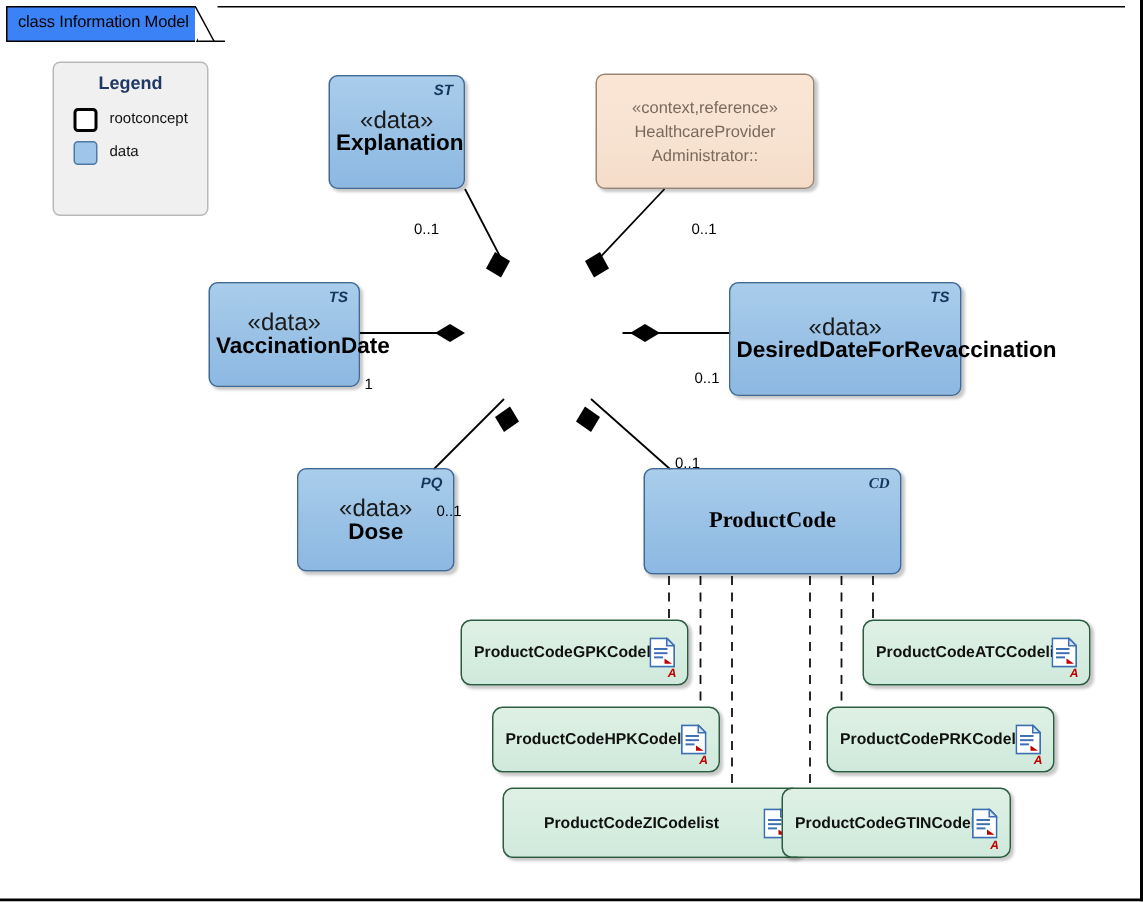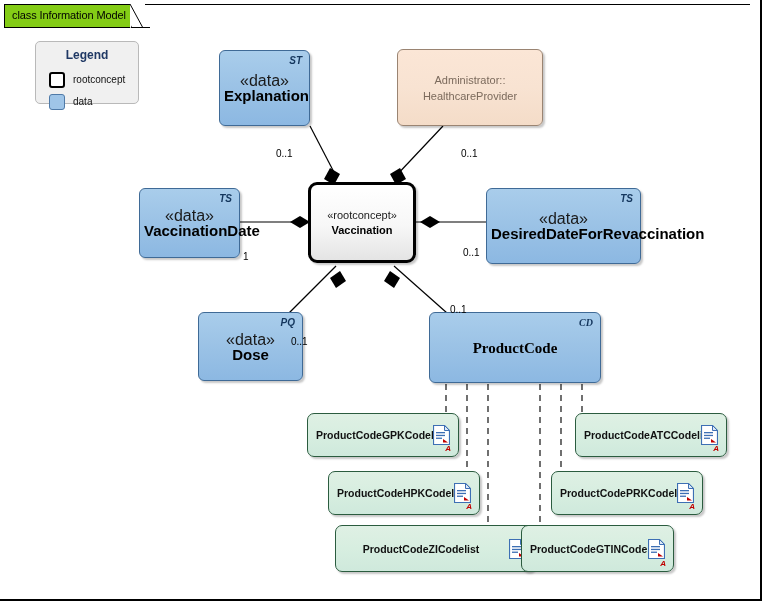--- a/index.html
+++ b/index.html
@@ -23,21 +23,21 @@
 
   
   #frame-tab {
     position: absolute;
     left: 4px;
     top: 4px;
     width: 128px;
     height: 24px;
     box-sizing: border-box;
     border: 1px solid #000000;
-    background: #84cc16;
+    background: #3b82f6;
     z-index: 6;
   }
   #frame-tab .tab-label {
     position: absolute;
     left: 7px;
     top: 4px;
     font-size: 11px;
     color: #000000;
     white-space: nowrap;
     letter-spacing: -0.1px;
@@ -68,21 +68,21 @@
     background: #000000;
     z-index: 4;
   }
 
   
   #legend {
     position: absolute;
     left: 35px;
     top: 41px;
     width: 104px;
-    height: 63px;
+    height: 103px;
     box-sizing: border-box;
     background: #f0f0f0;
     border: 1px solid #b9b9b9;
     border-radius: 5px;
     z-index: 3;
   }
   #legend .legend-title {
     position: absolute;
     top: 6px;
     left: 0;
@@ -311,39 +311,34 @@
   <div class="node data" style="left:219px; top:50px; width:91px; height:76px;">
     <span class="corner-type">ST</span>
     <div class="inner">
       <div class="stereo">«data»</div>
       <div class="nodename">Explanation</div>
     </div>
   </div>
 
   <div class="node context" style="left:397px; top:49px; width:146px; height:77px;">
     <div class="inner">
+      <div class="nodeline">«context,reference»</div>
+      <div class="nodeline">HealthcareProvider</div>
       <div class="nodeline">Administrator::</div>
-      <div class="nodeline">HealthcareProvider</div>
     </div>
   </div>
 
   <div class="node data" style="left:139px; top:188px; width:101px; height:70px;">
     <span class="corner-type">TS</span>
     <div class="inner">
       <div class="stereo">«data»</div>
       <div class="nodename">VaccinationDate</div>
     </div>
   </div>
 
-  <div class="node rootconcept" style="left:308px; top:182px; width:108px; height:81px;">
-    <div class="inner">
-      <div class="stereo">«rootconcept»</div>
-      <div class="nodename">Vaccination</div>
-    </div>
-  </div>
 
   <div class="node data" style="left:486px; top:188px; width:155px; height:76px;">
     <span class="corner-type">TS</span>
     <div class="inner">
       <div class="stereo">«data»</div>
       <div class="nodename">DesiredDateForRevaccination</div>
     </div>
   </div>
 
   <div class="node data" style="left:198px; top:312px; width:105px; height:69px;">

